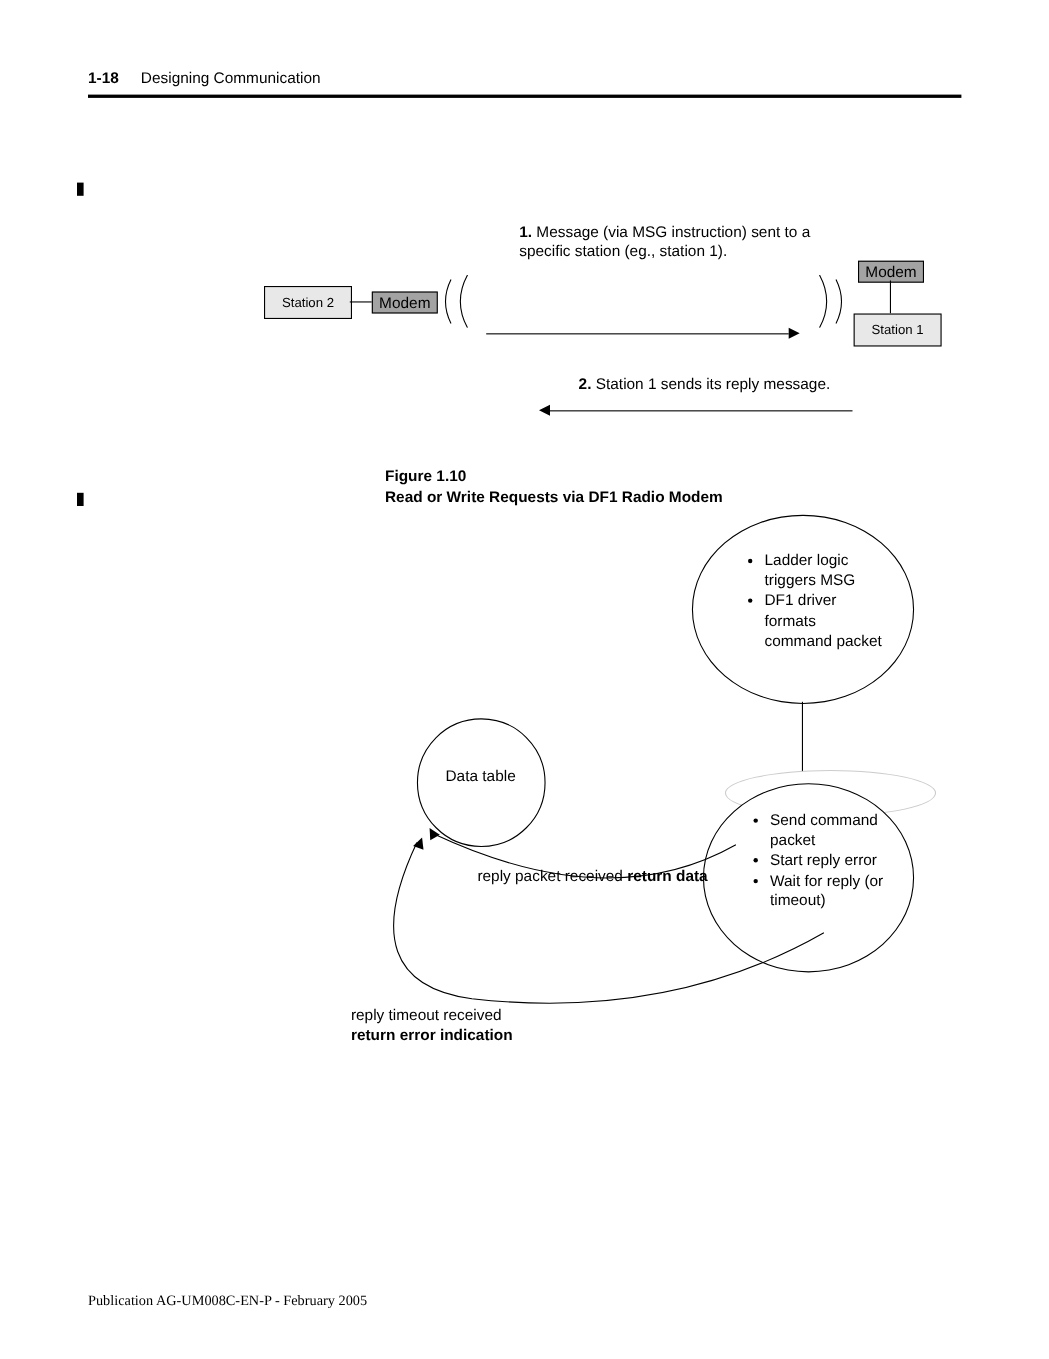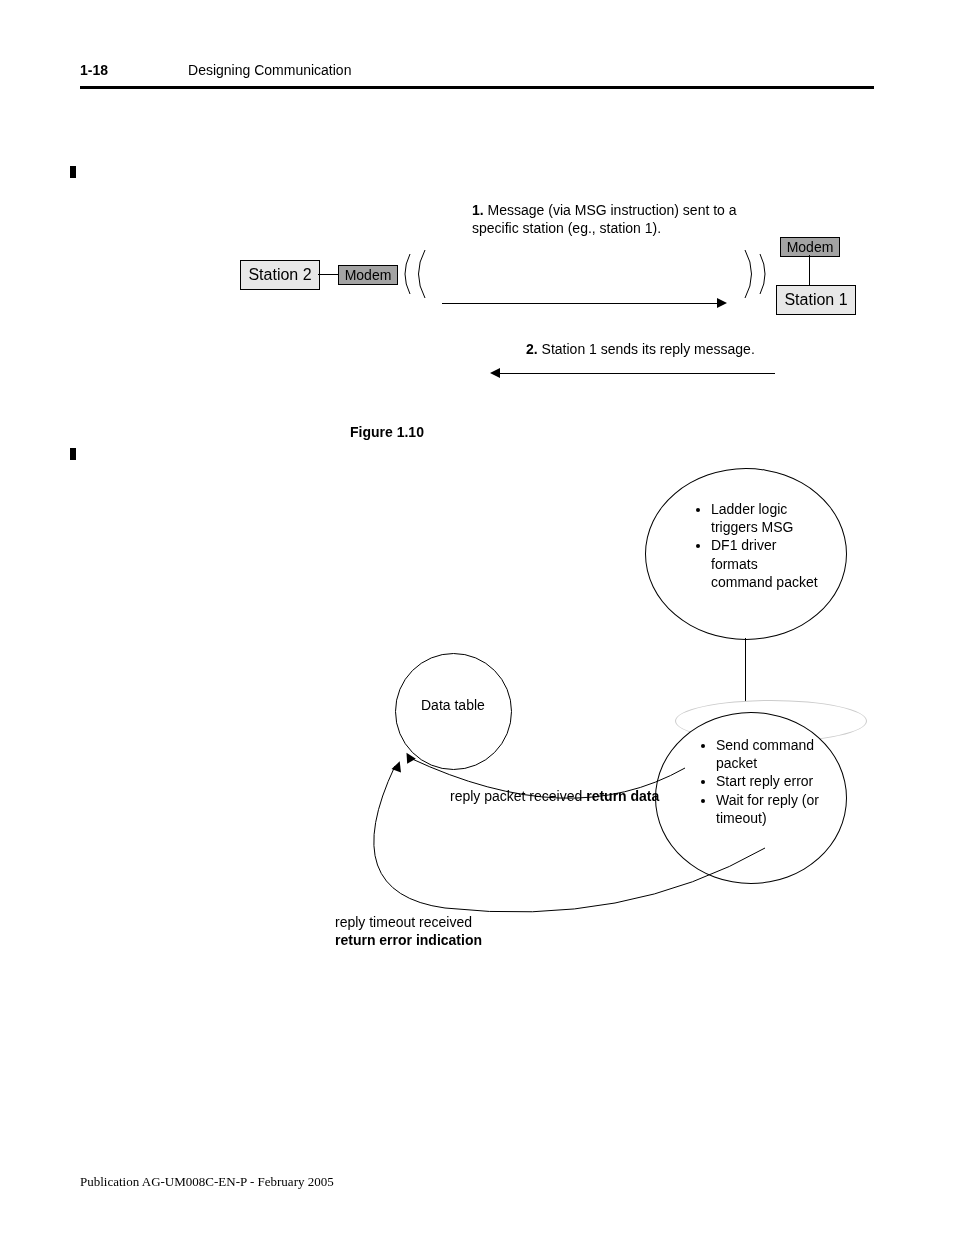--- a/index.html
+++ b/index.html
@@ -1,31 +1,31 @@
 <!DOCTYPE html>
 <html><head>
 <meta charset="utf-8">
 <style>
   html,body{margin:0;padding:0;background:#fff;font-family:Arial,Helvetica,sans-serif;color:#000;}
   .page{width:954px;height:1235px;position:relative;margin:0 auto;}
   .hdr{position:absolute;left:80px;right:80px;top:62px;display:flex;align-items:baseline;font-size:14px;}
-  .hdr .pn{font-weight:bold;margin-right:36px;}
-  .hdr .sect{font-weight:normal;margin-left:44px;}
+  .hdr .pn{font-weight:bold;margin-right:20px;}
+  .hdr .sect{font-weight:normal;}
   .rule{position:absolute;left:80px;right:80px;top:86px;border-top:3px solid #000;}
   .chgbar{position:absolute;left:70px;width:6px;background:#000;}
   .figtitle{position:absolute;left:350px;font-size:14px;font-weight:bold;line-height:1.35;}
   .footer{position:absolute;left:80px;bottom:45px;font-size:13px;font-family:Liberation Serif, serif;}
   
   .f19{position:absolute;left:240px;top:195px;width:620px;height:200px;}
-  .box{position:absolute;border:1px solid #000;background:#e8e8e8;font-size:16px;display:flex;align-items:center;justify-content:center;}
+  .box{position:absolute;border:1px solid #000;background:#e8e8e8;font-size:12px;display:flex;align-items:center;justify-content:center;}
   .sbox{position:absolute;border:1px solid #000;background:#a3a3a3;font-size:14px;display:flex;align-items:center;justify-content:center;}
   .line{position:absolute;background:#000;}
   .txt{position:absolute;font-size:14px;line-height:1.3;}
   
-  .f110{position:absolute;left:335px;top:468px;width:560px;height:500px;}
+  .f110{position:absolute;left:319px;top:468px;width:560px;height:500px;}
   .circle{position:absolute;border:1px solid #000;border-radius:50%;background:#fff;}
   .bullets{position:absolute;font-size:14px;line-height:1.3;}
   .bullets ul{margin:0;padding-left:18px;}
   
   .ah-r{position:absolute;width:0;height:0;border-top:5px solid transparent;border-bottom:5px solid transparent;border-left:10px solid #000;}
   .ah-l{position:absolute;width:0;height:0;border-top:5px solid transparent;border-bottom:5px solid transparent;border-right:10px solid #000;}
   .ah-d{position:absolute;width:0;height:0;border-left:5px solid transparent;border-right:5px solid transparent;border-top:10px solid #000;}
   .ah-u{position:absolute;width:0;height:0;border-left:5px solid transparent;border-right:5px solid transparent;border-bottom:10px solid #000;}
 </style>
 </head>
@@ -83,20 +83,21 @@
       <b>2.</b>
       <span>Station 1 sends its reply message.</span>
     </div>
 
     <div class="line" style="left:260px;top:178px;width:275px;height:1px;"></div>
     <div class="ah-l" style="left:250px;top:173px;"></div>
   </div>
 
   <div class="figtitle" style="top:423px;">
     <div>Figure 1.10</div>
+    <div>Read or Write Requests via DF1 Radio Modem</div>
   </div>
 
   <div class="f110">
 
     <div class="circle" style="left:310px;top:0px;width:200px;height:170px;"></div>
     <div class="bullets" style="left:358px;top:32px;width:130px;">
       <ul>
         <li>Ladder logic triggers MSG</li>
         <li>DF1 driver formats command packet</li>
       </ul>

